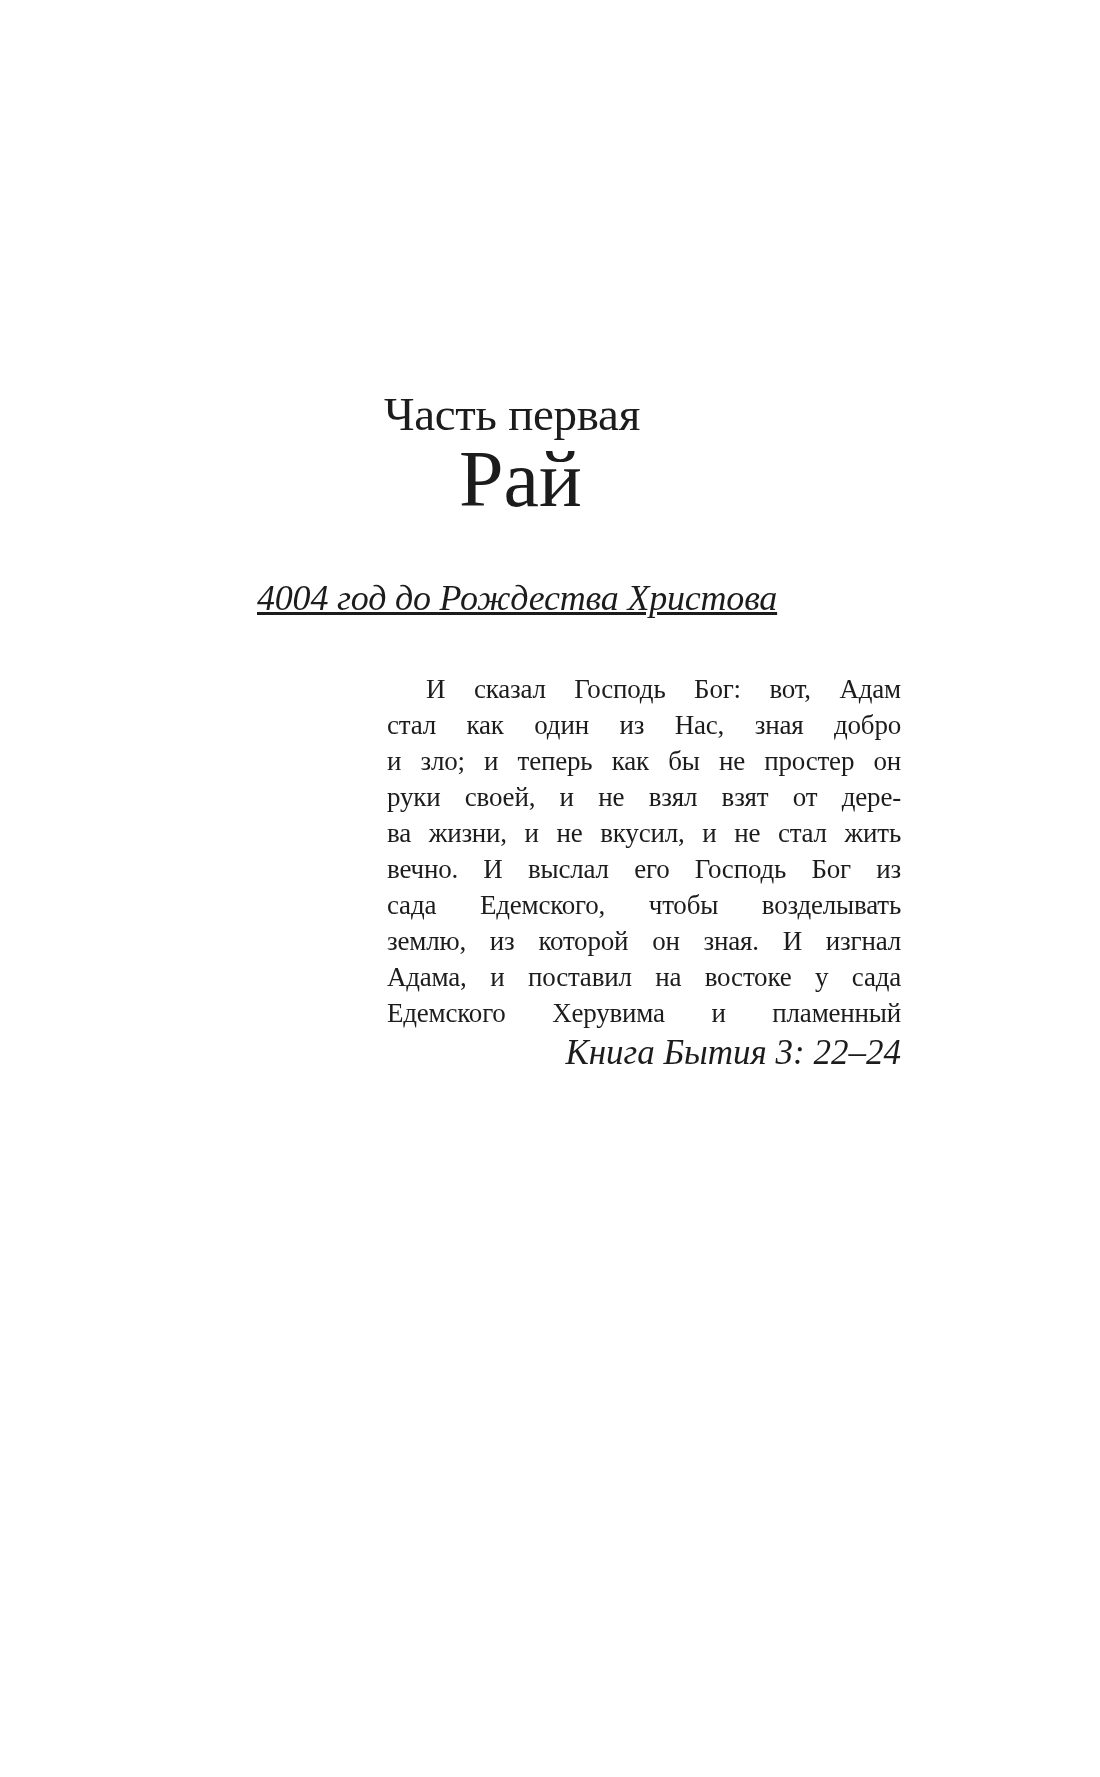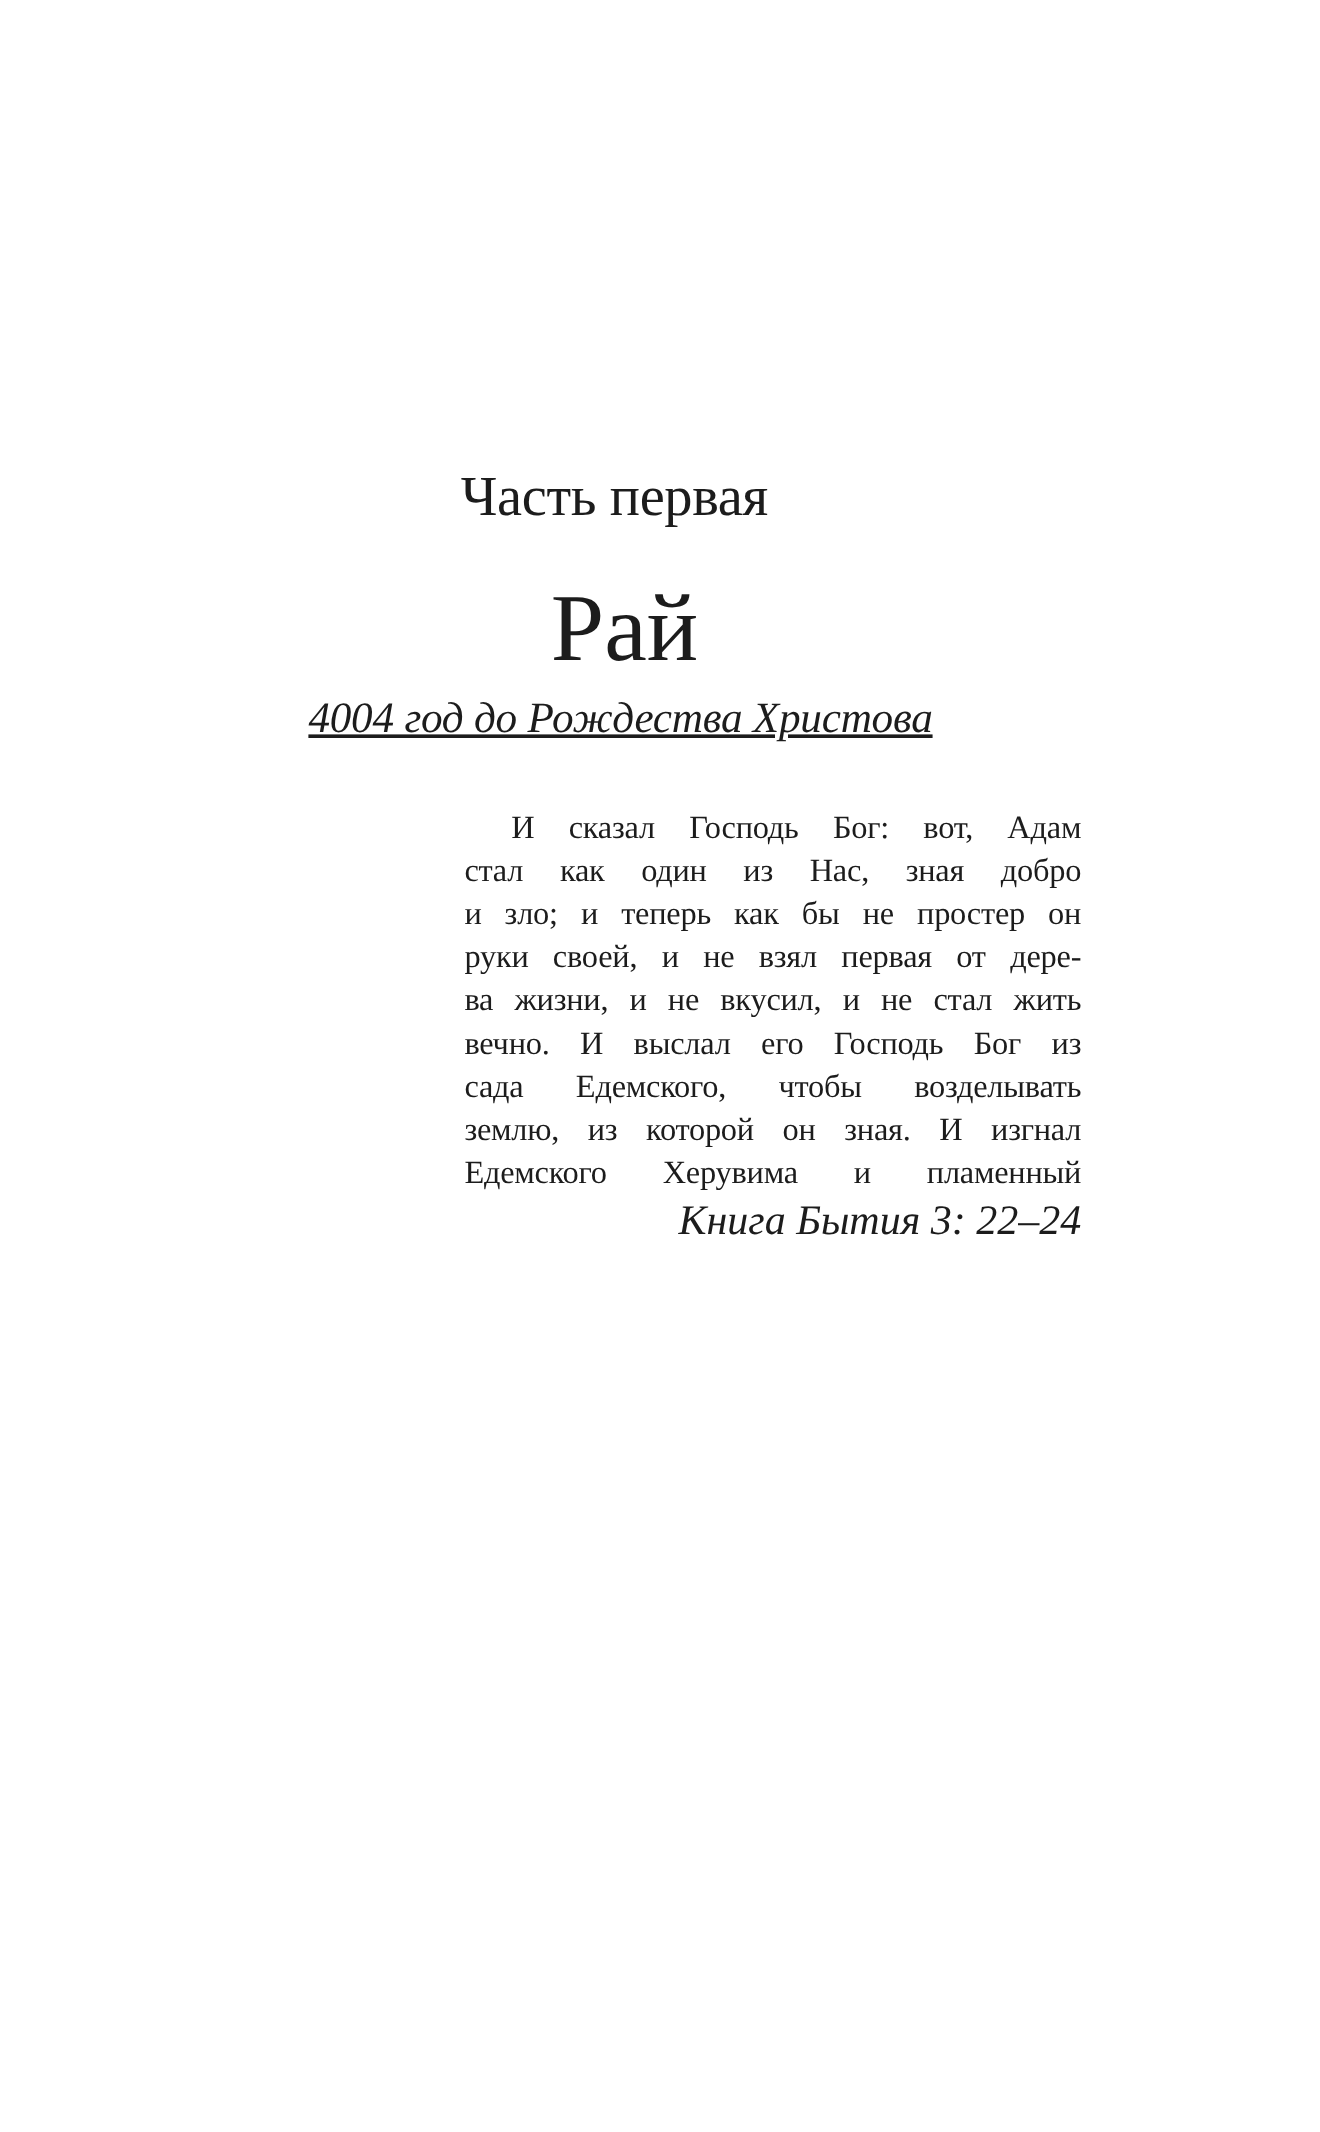--- a/index.html
+++ b/index.html
@@ -8,21 +8,21 @@
     position: relative; overflow: hidden;
     font-family: "Liberation Serif", "DejaVu Serif", serif;
     color: #1c1c1c;
   }
   .part-label {
     position: absolute; left: 384px; top: 384px;
     font-size: 47px; line-height: 60px; white-space: nowrap;
     letter-spacing: -0.3px;
   }
   .part-title {
-    position: absolute; left: 459px; top: 476px;
+    position: absolute; left: 459px; top: 431px;
     font-size: 80px; line-height: 96px; white-space: nowrap; text-align: center;
   }
   .date-line {
     position: absolute; left: 257px; top: 574px;
     font-size: 36px; line-height: 48px; font-style: italic; white-space: nowrap;
     letter-spacing: -0.2px;
     text-decoration: underline;
   }
   .epigraph {
     position: absolute; left: 387px; top: 671px; width: 514px;
@@ -43,20 +43,21 @@
 <body>
 
 <div class="part-label">Часть первая</div>
 <div class="part-title">Рай</div>
 <div class="date-line">4004 год до Рождества Христова</div>
 
 <div class="epigraph">
   <div class="epigraph-line first">И сказал Господь Бог: вот, Адам</div>
   <div class="epigraph-line">стал как один из Нас, зная добро</div>
   <div class="epigraph-line">и зло; и теперь как бы не простер он</div>
-  <div class="epigraph-line">руки своей, и не взял первая от дере-</div>
+  <div class="epigraph-line">руки своей, и не взял взят от дере-</div>
   <div class="epigraph-line">ва жизни, и не вкусил, и не стал жить</div>
   <div class="epigraph-line">вечно. И выслал его Господь Бог из</div>
   <div class="epigraph-line">сада Едемского, чтобы возделывать</div>
   <div class="epigraph-line">землю, из которой он зная. И изгнал</div>
+  <div class="epigraph-line">Адама, и поставил на востоке у сада</div>
   <div class="epigraph-line">Едемского Херувима и пламенный</div>
   <div class="citation">Книга Бытия 3: 22–24</div>
 </div>
 
 </body></html>

